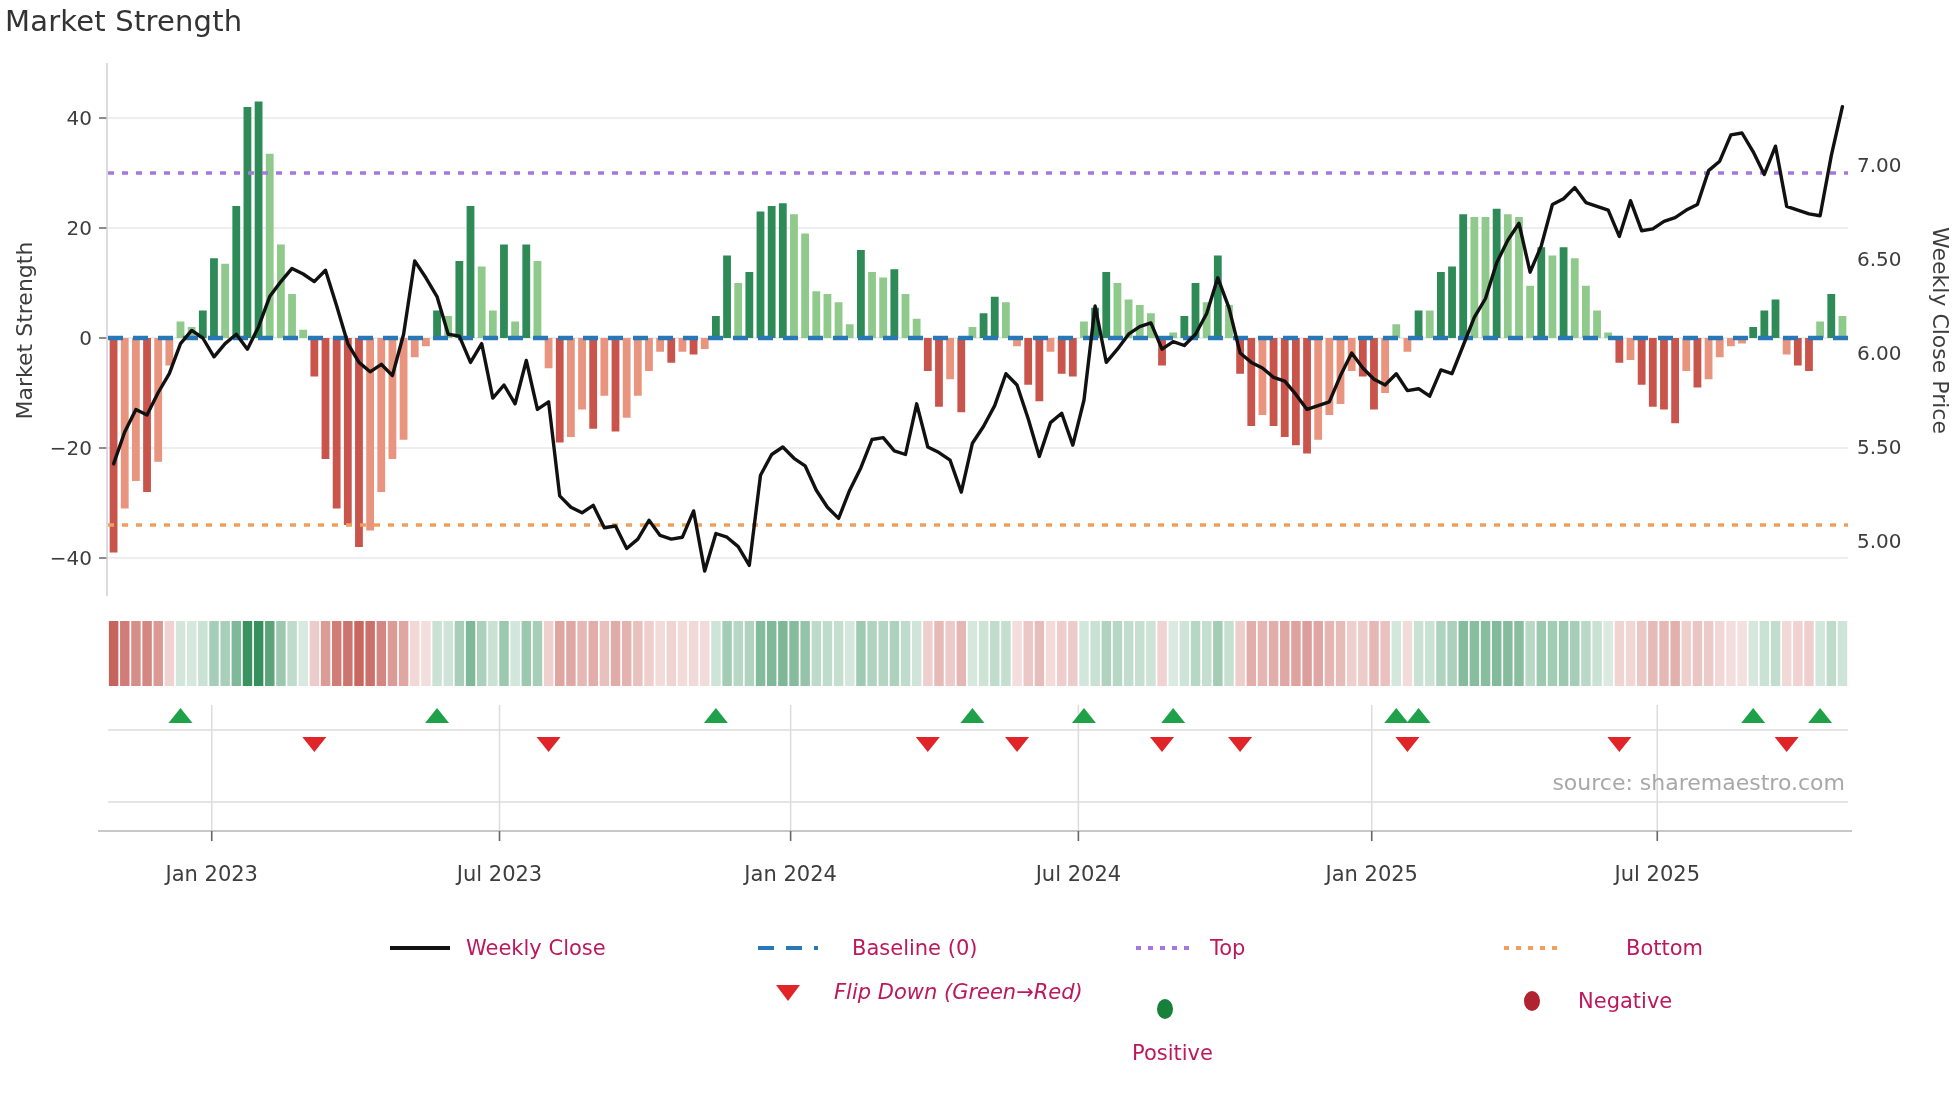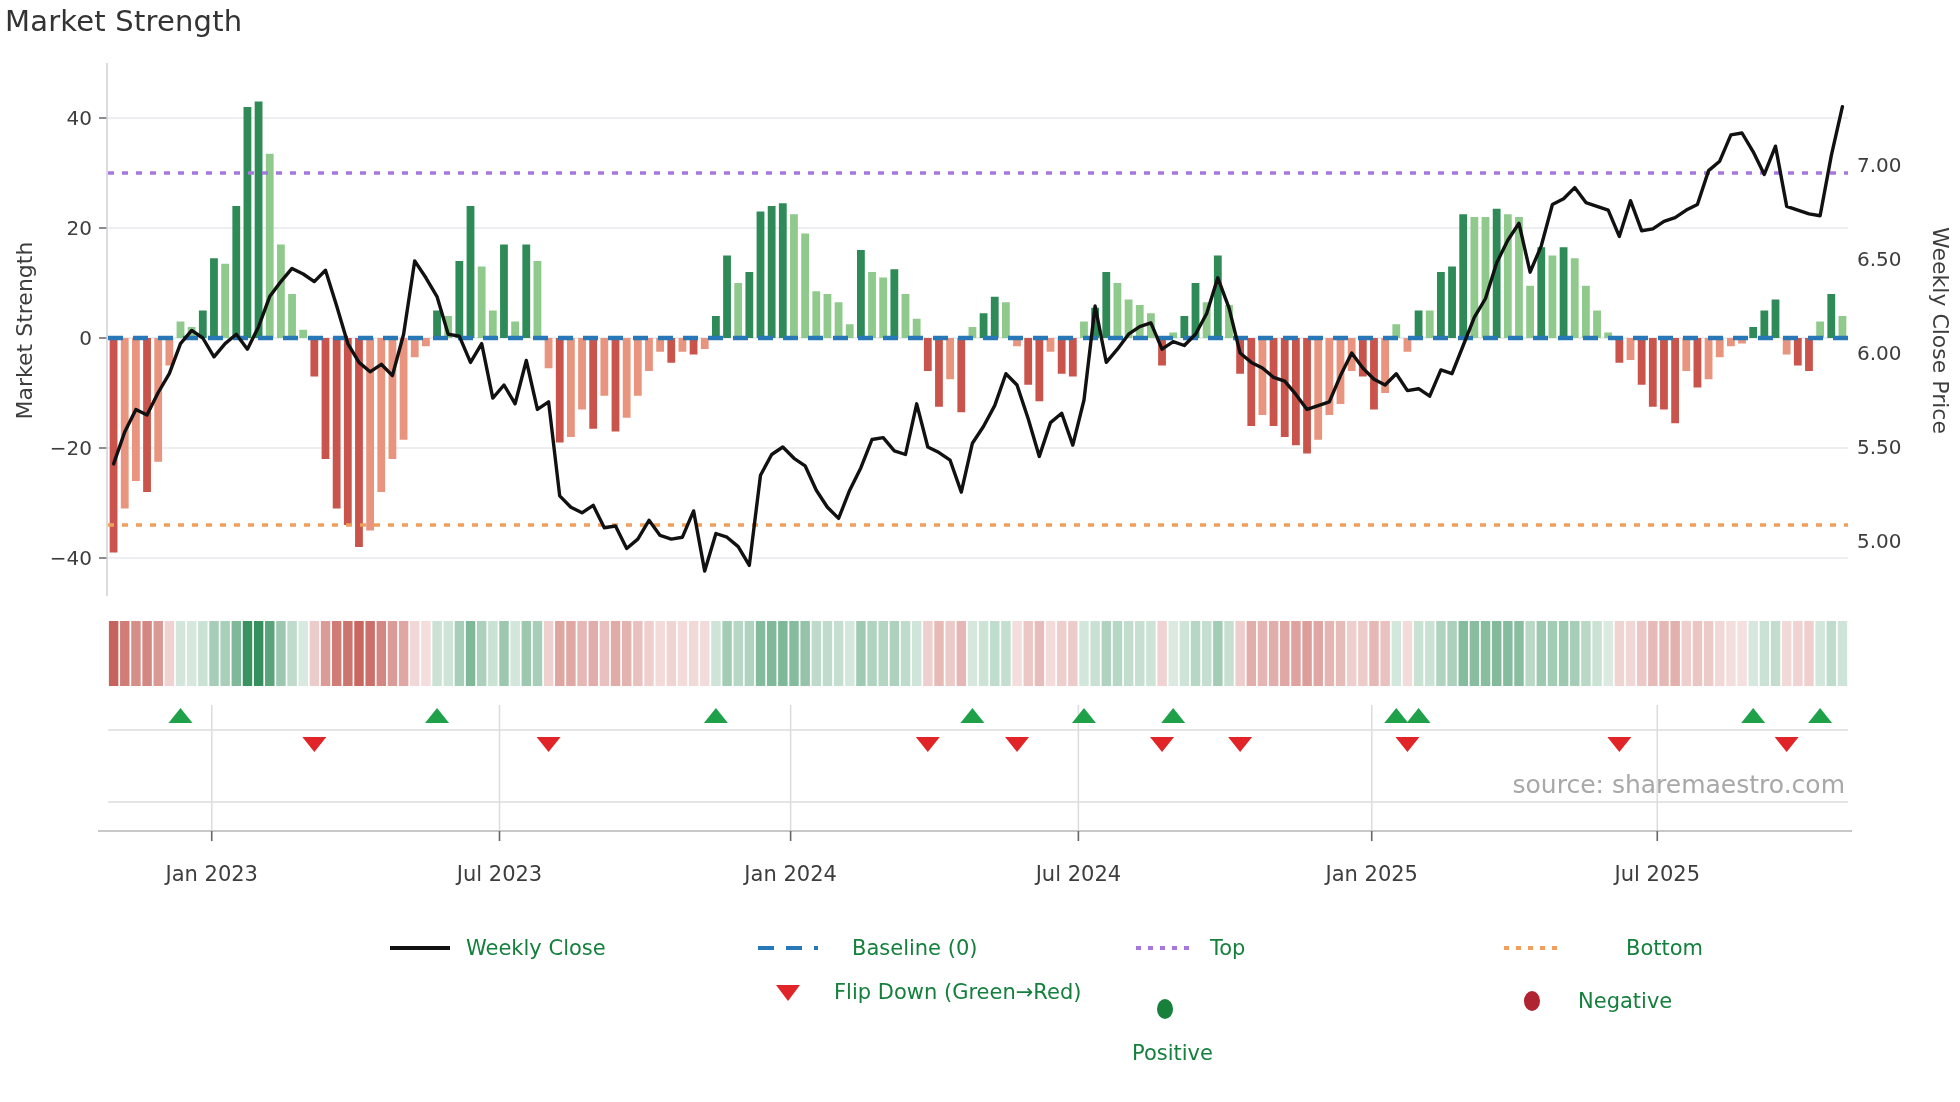--- a/index.html
+++ b/index.html
@@ -2,22 +2,22 @@
 <html><head>
 <meta charset="utf-8">
 <style>
   html,body{margin:0;padding:0;background:#ffffff;}
   body{font-family:"DejaVu Sans","Liberation Sans",sans-serif;}
   #stage{position:relative;width:1960px;height:1102px;background:#fff;overflow:hidden;}
   #chart-title{position:absolute;left:5px;top:4px;font-size:29px;color:#333;letter-spacing:.2px;}
   .ylab{position:absolute;font-size:22px;color:#3d3d3d;white-space:nowrap;}
   #ylab-left{left:-116px;top:318px;width:280px;text-align:center;transform:rotate(-90deg);}
   #ylab-right{left:1800px;top:318px;width:280px;text-align:center;transform:rotate(90deg);}
-  #source-note{position:absolute;right:115px;top:770px;font-size:25px;color:#a8a8a8;}
-  #legend{position:absolute;left:0;top:925px;width:1960px;height:95px;font-size:21px;color:#15803d;text-align:center;}
+  #source-note{position:absolute;right:115px;top:770px;font-size:22px;color:#a8a8a8;}
+  #legend{position:absolute;left:0;top:925px;width:1960px;height:95px;font-size:21px;color:#be185d;text-align:center;}
   .lg-item{position:absolute;display:flex;align-items:center;height:30px;}
   .lg-swatch{display:flex;align-items:center;justify-content:center;width:64px;margin-right:14px;flex:0 0 64px;}
   .lg-label{white-space:nowrap;}
   svg text{font-family:"DejaVu Sans","Liberation Sans",sans-serif;}
 </style>
 </head>
 <body>
 
 <div id="stage">
   <div id="chart-title">Market Strength</div>
@@ -439,21 +439,21 @@
         <span class="lg-label">Top</span>
       </div>
       <div class="lg-item" style="left: 1500px; top: 8px; gap: 48px;">
         <span class="lg-swatch">
           <svg width="64" height="26">
             <line x1="4" y1="13" x2="60" y2="13" stroke="#f0a05c" stroke-width="4" stroke-dasharray="5 7"></line>
           </svg>
         </span>
         <span class="lg-label">Bottom</span>
       </div>
-      <div class="lg-item" style="left: 756px; top: 52px;">
+      <div class="lg-item" style="left: 756px; top: 52px; font-style: italic;">
         <span class="lg-swatch">
           <svg width="64" height="26">
             <polygon points="20,6 44,6 32,22" fill="#e02427"></polygon>
           </svg>
         </span>
         <span class="lg-label">Flip Down (Green→Red)</span>
       </div>
       <div class="lg-item" style="left: 1132px; top: 52px; flex-direction: column;">
         <span class="lg-swatch">
           <svg width="64" height="26">

